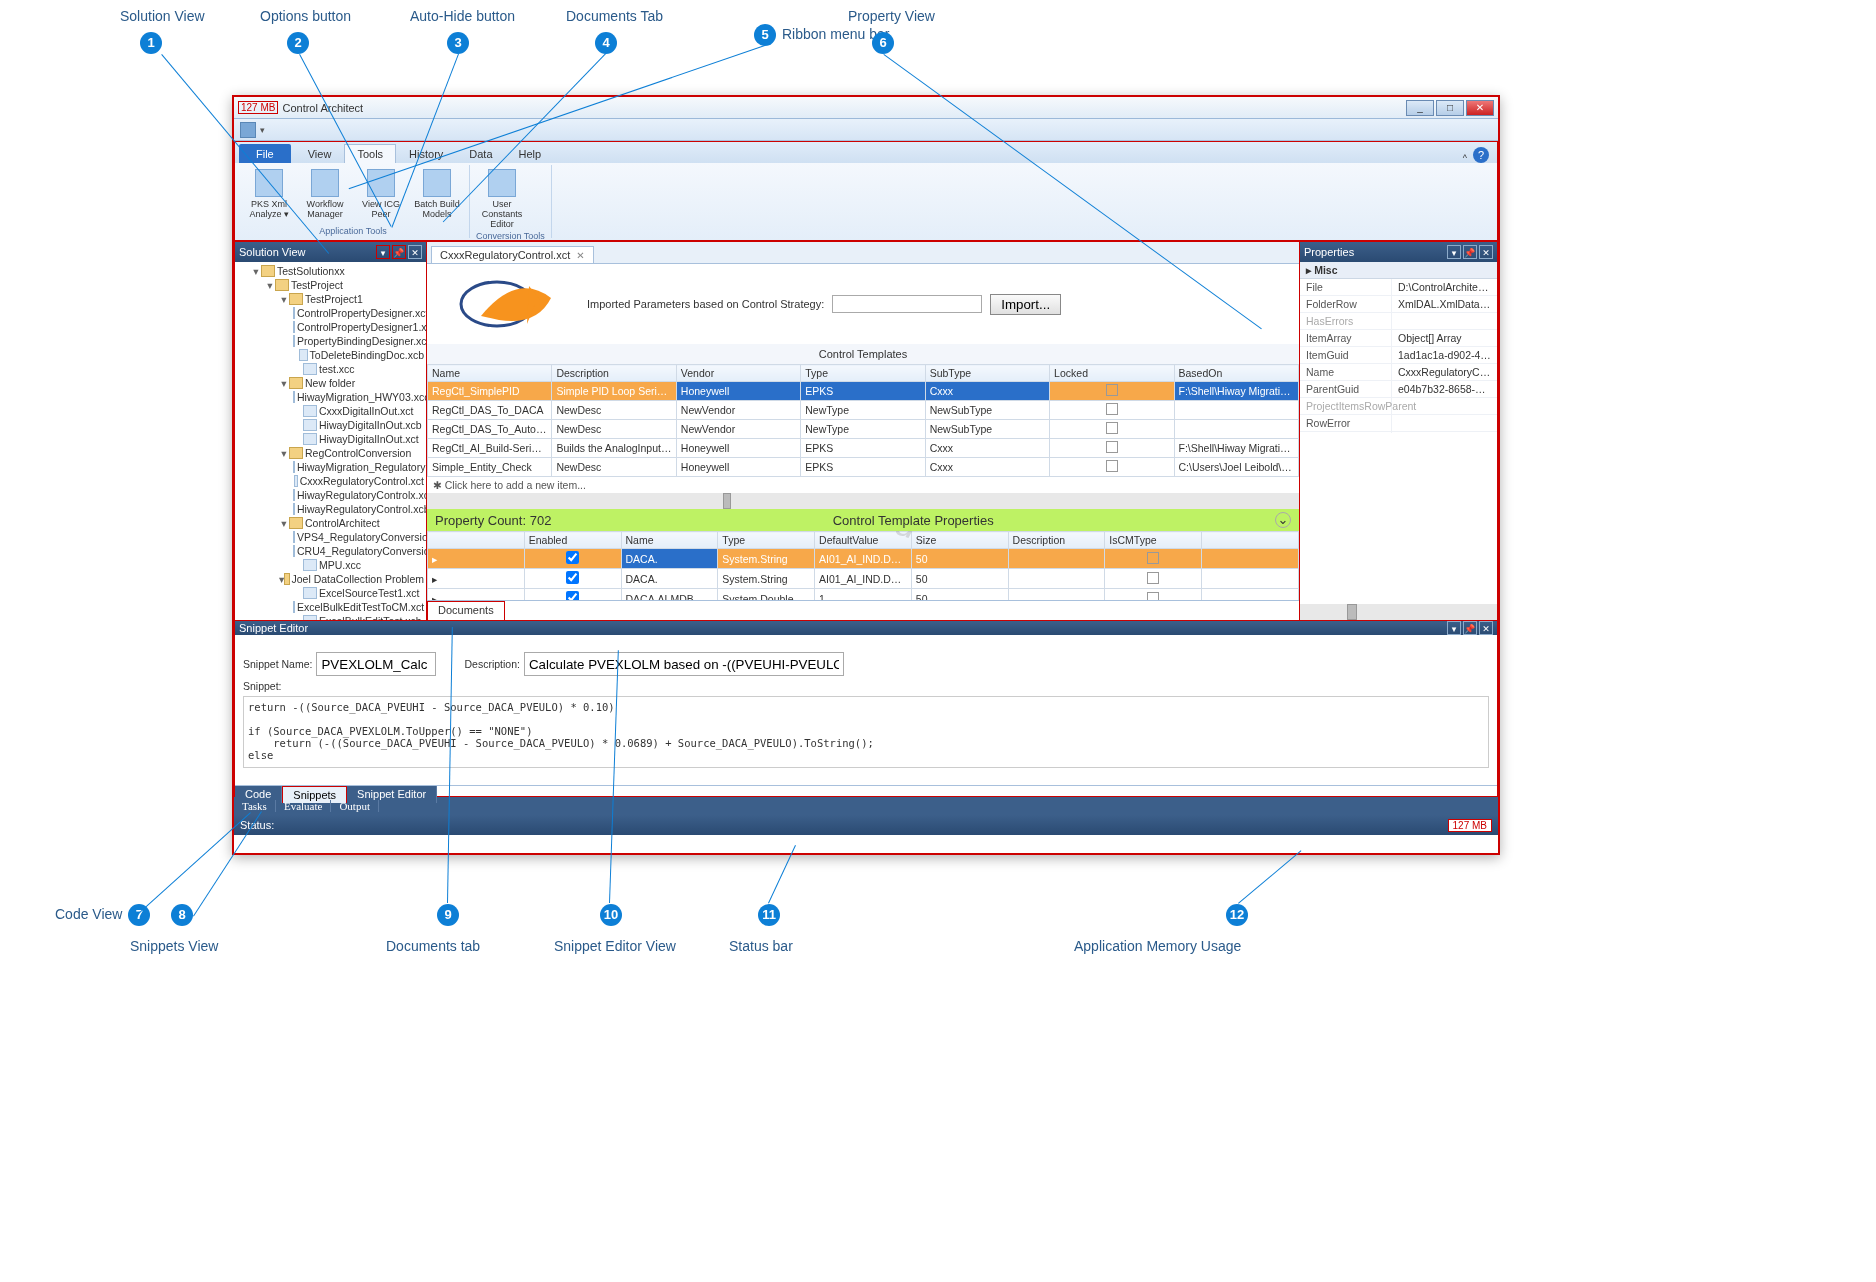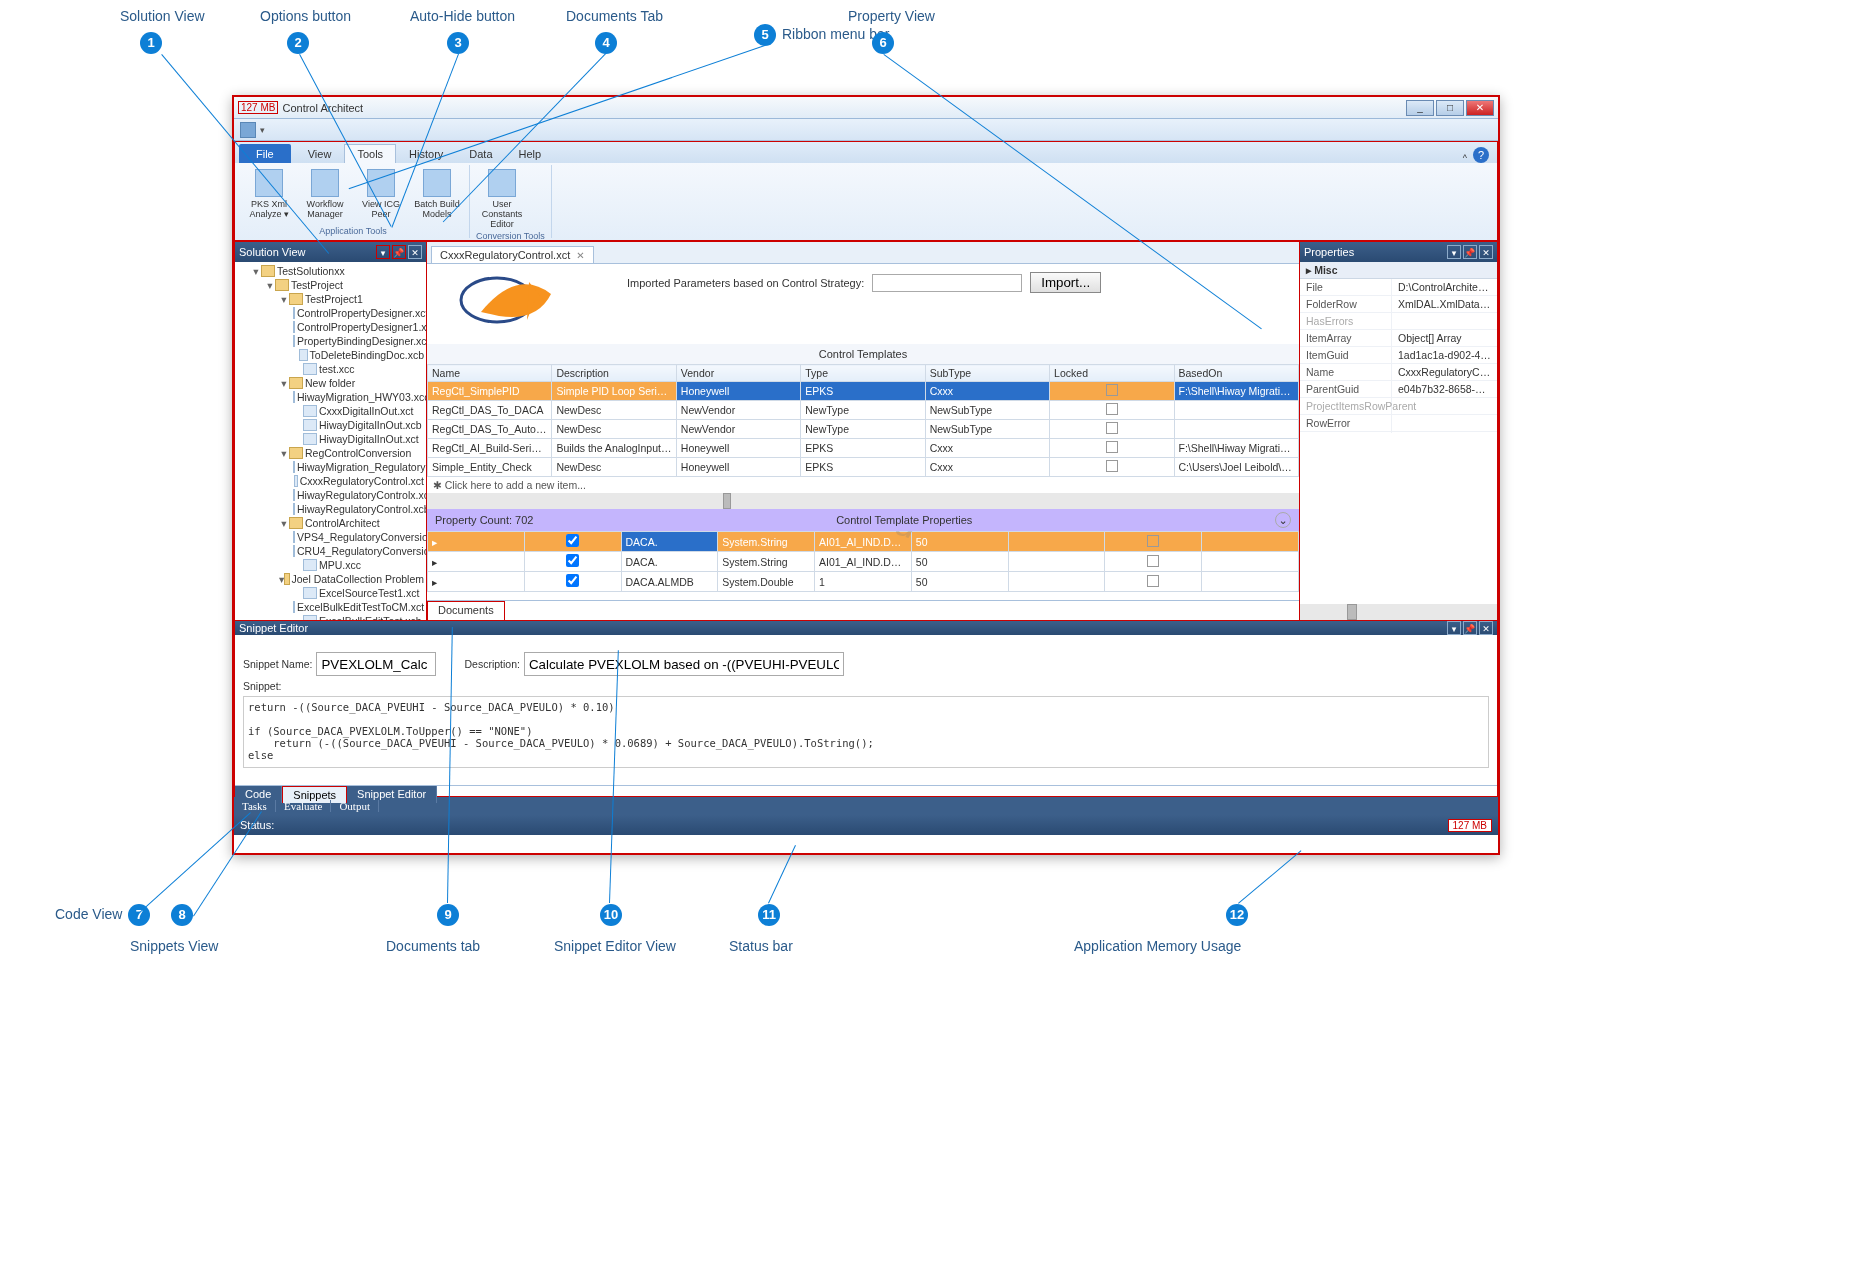--- a/index.html
+++ b/index.html
@@ -51,38 +51,38 @@
 .tree li { white-space: nowrap; padding: 1px 0; font-size: 10.5px; display: flex; align-items: center; }
 .tree li > .tw { width: 10px; display: inline-block; text-align: center; color: #666; cursor: pointer; }
 .tree li > .ticon { width: 14px; height: 12px; display: inline-block; margin-right: 2px; background: #f3d182; border: 1px solid #c9a54d; }
 .tree li > .ticon.file { background: #dce9f7; border-color: #a0bcd9; }
 
 
 .doc-area { flex: 1; border: 1px solid #c00; display: flex; flex-direction: column; background: #fff; }
 .doc-tabs { height: 22px; background: #e8f0f9; border-bottom: 1px solid #a8c0dc; display: flex; align-items: flex-end; padding-left: 4px; }
 .doc-tab { background: #fff; border: 1px solid #a8c0dc; border-bottom: none; padding: 2px 8px; font-size: 11px; display: flex; align-items: center; gap: 6px; }
 .doc-tab .x { font-size: 10px; color: #888; cursor: pointer; }
-.doc-header { height: 80px; display: flex; align-items: flex-start; padding: 8px 20px; gap: 40px; }
+.doc-header { height: 80px; display: flex; align-items: center; padding: 8px 20px; }
 .logo { width: 140px; height: 56px; position: relative; }
 .logo svg { width: 100%; height: 100%; }
 .import-row { flex: 1; display: flex; align-items: center; gap: 8px; font-size: 11px; }
 .import-row input { border: 1px solid #aaa; height: 18px; width: 150px; padding: 0 4px; }
 .import-row button { padding: 2px 10px; border: 1px solid #888; background: linear-gradient(#fafafa,#e0e0e0); cursor: pointer; }
 
 .section-title { text-align: center; font-size: 11px; padding: 4px; background: #f3f6fb; }
 .grid { border-collapse: collapse; width: 100%; font-size: 10.5px; table-layout: fixed; }
 .grid th, .grid td { border: 1px solid #d0dae6; padding: 2px 4px; text-align: left; height: 16px; overflow: hidden; text-overflow: ellipsis; white-space: nowrap; }
 .grid th { background: linear-gradient(#f4f8fd,#e4eef9); font-weight: normal; }
 .grid tr.selected td { background: #f7a84a; color: #fff; }
 .grid tr.selected td.hl { background: #2a6fc9; }
 .add-row { font-size: 10.5px; padding: 2px 6px; color: #555; cursor: pointer; }
 .hscroll { height: 16px; background: #e8e8e8; position: relative; }
 .hscroll .thumb { position: absolute; left: 34%; width: 8px; height: 100%; background: #bbb; border: 1px solid #999; }
 
-.prop-header { display: flex; padding: 3px 8px; font-size: 11px; background: #c4b5fd; align-items: center; }
+.prop-header { display: flex; padding: 3px 8px; font-size: 13px; background: #bef264; align-items: center; }
 .prop-header .expand-btn { width: 16px; height: 16px; border: 1px solid #aaa; border-radius: 8px; text-align: center; line-height: 14px; cursor: pointer; }
 .watermark { position: absolute; font-size: 36px; color: rgba(120,120,120,0.25); font-style: italic; transform: rotate(18deg); pointer-events: none; }
 
 .doc-bottom-tabs { height: 20px; display: flex; border-top: 1px solid #a8c0dc; }
 .doc-bottom-tab { padding: 2px 10px; border: 1px solid #c00; border-bottom: none; font-size: 11px; background: #fff; }
 
 
 .props-panel { width: 198px; border: 1px solid #c00; border-left: none; }
 .props-body { flex: 1; background: #fff; overflow: auto; font-size: 10.5px; }
 .prop-cat { background: #e8eef7; padding: 2px 6px; font-weight: bold; border-bottom: 1px solid #ccd7e4; }
@@ -460,20 +460,31 @@
 
       <div class="prop-header">
         <span>Property Count:</span>&nbsp;
         <span>702</span>
         <span style="flex:1;text-align:center;">Control Template Properties</span>
         <span class="expand-btn">⌄</span>
       </div>
       <div style="flex:1;overflow:auto;position:relative;">
         <table class="grid" id="props-grid">
             <tbody>
+              <tr>
+                <th></th>
+                <th>Enabled</th>
+                <th>Name</th>
+                <th>Type</th>
+                <th>DefaultValue</th>
+                <th>Size</th>
+                <th>Description</th>
+                <th>IsCMType</th>
+                <th></th>
+              </tr>
               <tr class="selected">
                 <td>▸</td>
                 <td style="text-align:center;"><input type="checkbox" checked="" style=""></td>
                 <td class="hl">DACA.<pref-it-daca.p1></pref-it-daca.p1></td>
                 <td>System.String</td>
                 <td>AI01_AI_IND.DACA.P1</td>
                 <td>50</td>
                 <td></td>
                 <td style="text-align:center;"><span class="falseimg"></span></td>
                 <td></td>

